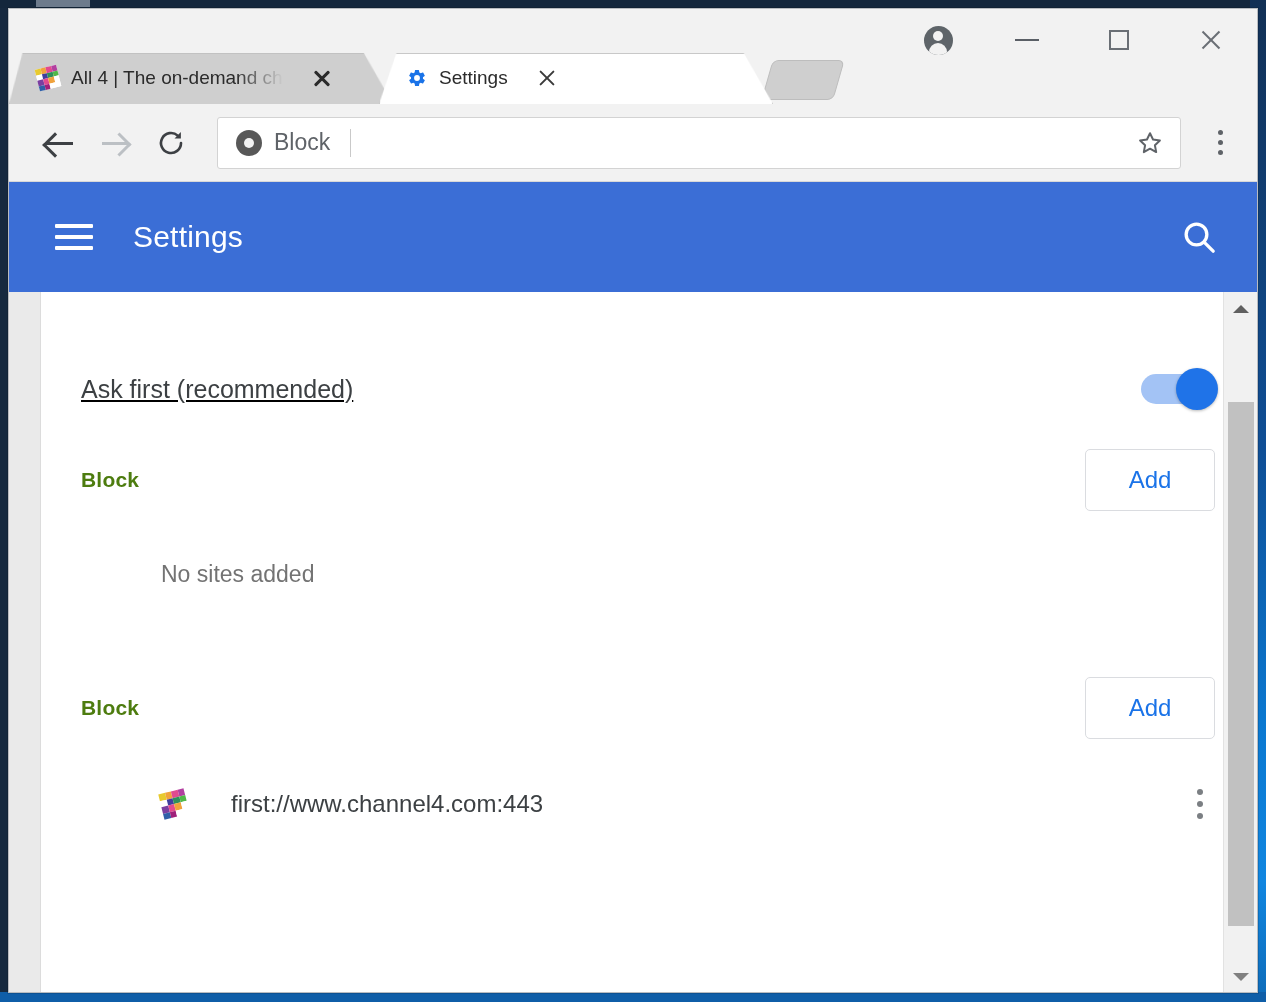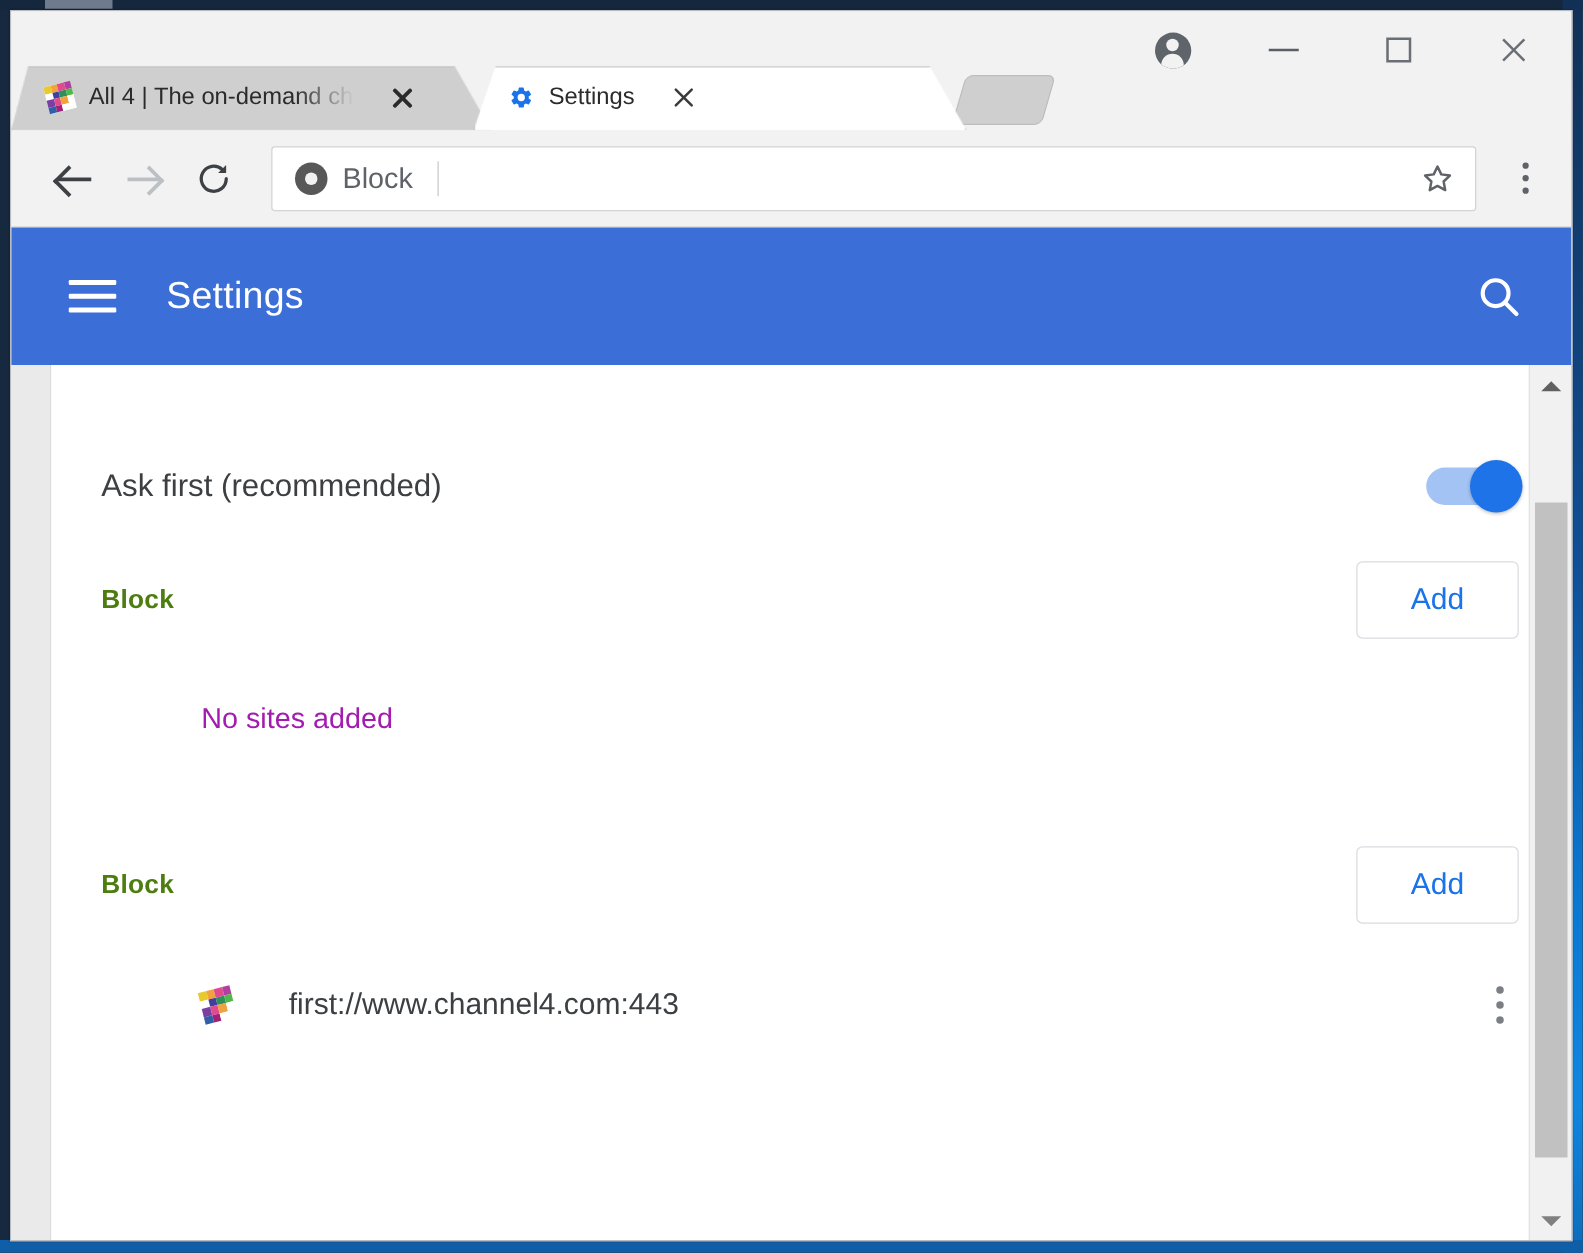--- a/index.html
+++ b/index.html
@@ -237,20 +237,21 @@
     flex: 1;
     background: #ffffff;
     position: relative;
     overflow: hidden;
   }
   .card-inner { padding: 0 42px 0 40px; }
 
   .row {
     display: flex; align-items: center;
     min-height: 86px;
+    text-decoration: underline;
   }
   .row-askfirst { padding-top: 54px; height: 140px; align-items: center; }
   .row-label-main { font-size: 25px; color: #3c4043; }
   .spacer { flex: 1; }
 
   .toggle {
     width: 74px; height: 30px; border-radius: 15px;
     background: #a3c3f5; position: relative; flex: none;
   }
   .toggle .knob {
@@ -266,21 +267,21 @@
   }
   .section-title { font-size: 21px; color: #4d7c0f; font-weight: bold; letter-spacing:.2px; }
   .add-btn {
     min-width: 130px; height: 62px;
     border: 1px solid #dadce0; border-radius: 5px;
     background: #fff; color: #1a73e8;
     font-size: 24px; font-family: inherit;
     display:flex; align-items:center; justify-content:center;
   }
 
-  .empty-text { font-size: 23px; color: #a21caf; padding-left: 80px; height: 92px; display:flex; align-items:center; }
+  .empty-text { font-size: 23px; color: #737373; padding-left: 80px; height: 92px; display:flex; align-items:center; }
 
   .site-row { display:flex; align-items:center; height: 96px; padding-left: 80px; }
   .site-favicon { width: 26px; height: 26px; flex:none; }
   .site-url { font-size: 24px; color: #3c4043; margin-left: 44px; }
   .row-menu {
     width: 30px; height: 46px; display:flex; flex-direction:column;
     align-items:center; justify-content:center; gap:6px; flex:none;
   }
   .row-menu i { width:6px; height:6px; border-radius:50%; background:#7b7f83; display:block; }
 

